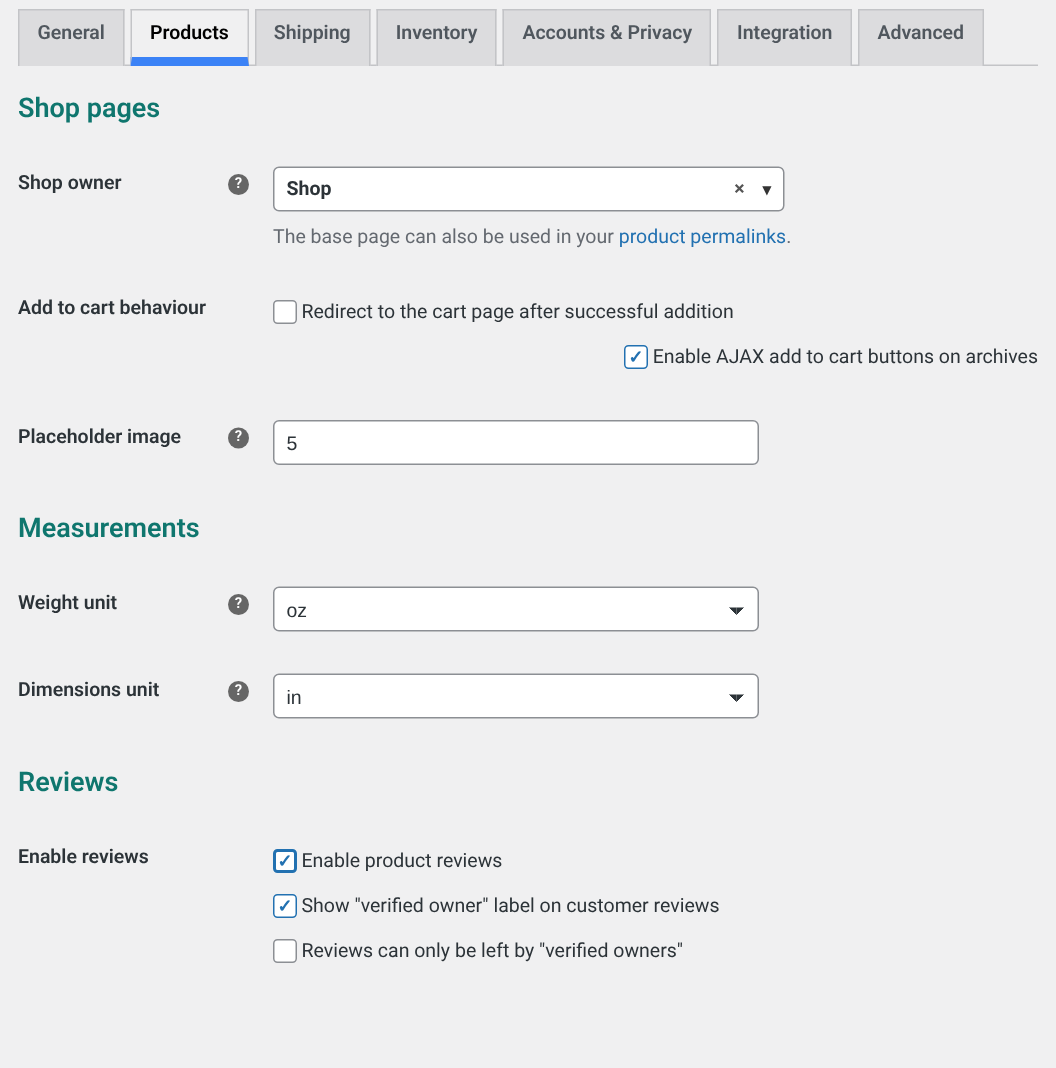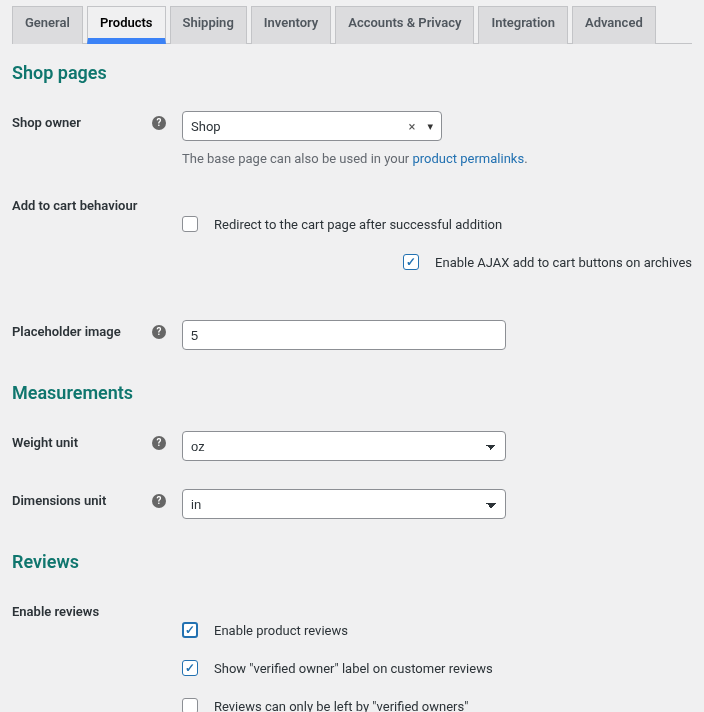--- a/index.html
+++ b/index.html
@@ -86,44 +86,45 @@
     color: #fff;
     font-size: 10px;
     line-height: 14px;
     text-align: center;
     font-weight: 600;
     margin-right: 6px;
     vertical-align: middle;
   }
   .th-inner { display:flex; align-items:center; justify-content:space-between;}
   .select2 {
-    width: 260px;
+    width: 341px;
     height: 30px;
     border: 1px solid #8c8f94;
     border-radius: 4px;
     background: #fff;
     display: flex;
     align-items: center;
     padding: 0 8px;
     justify-content: space-between;
+    font-weight: bold;
   }
   .select2 .clear { color:#555; cursor:pointer; font-size:13px;}
   .select2 .arrow { color:#333; font-size:11px; margin-left:6px;}
   .select2-right { display:flex; align-items:center; gap:6px;}
   .desc {
     color: #646970;
     font-size: 13px;
     margin-top: 10px;
   }
   .desc a { color:#2271b1; cursor:pointer;}
   .checkbox-row {
     display:flex;
     align-items:center;
-    gap:16px;
-    margin: 22px 0;
+    gap:3px;
+    margin: 6px 0;
     font-size: 13px;
   }
   .cb {
     width: 16px;
     height: 16px;
     border: 1px solid #8c8f94;
     border-radius: 3px;
     background: #fff;
     display:inline-flex;
     align-items:center;

